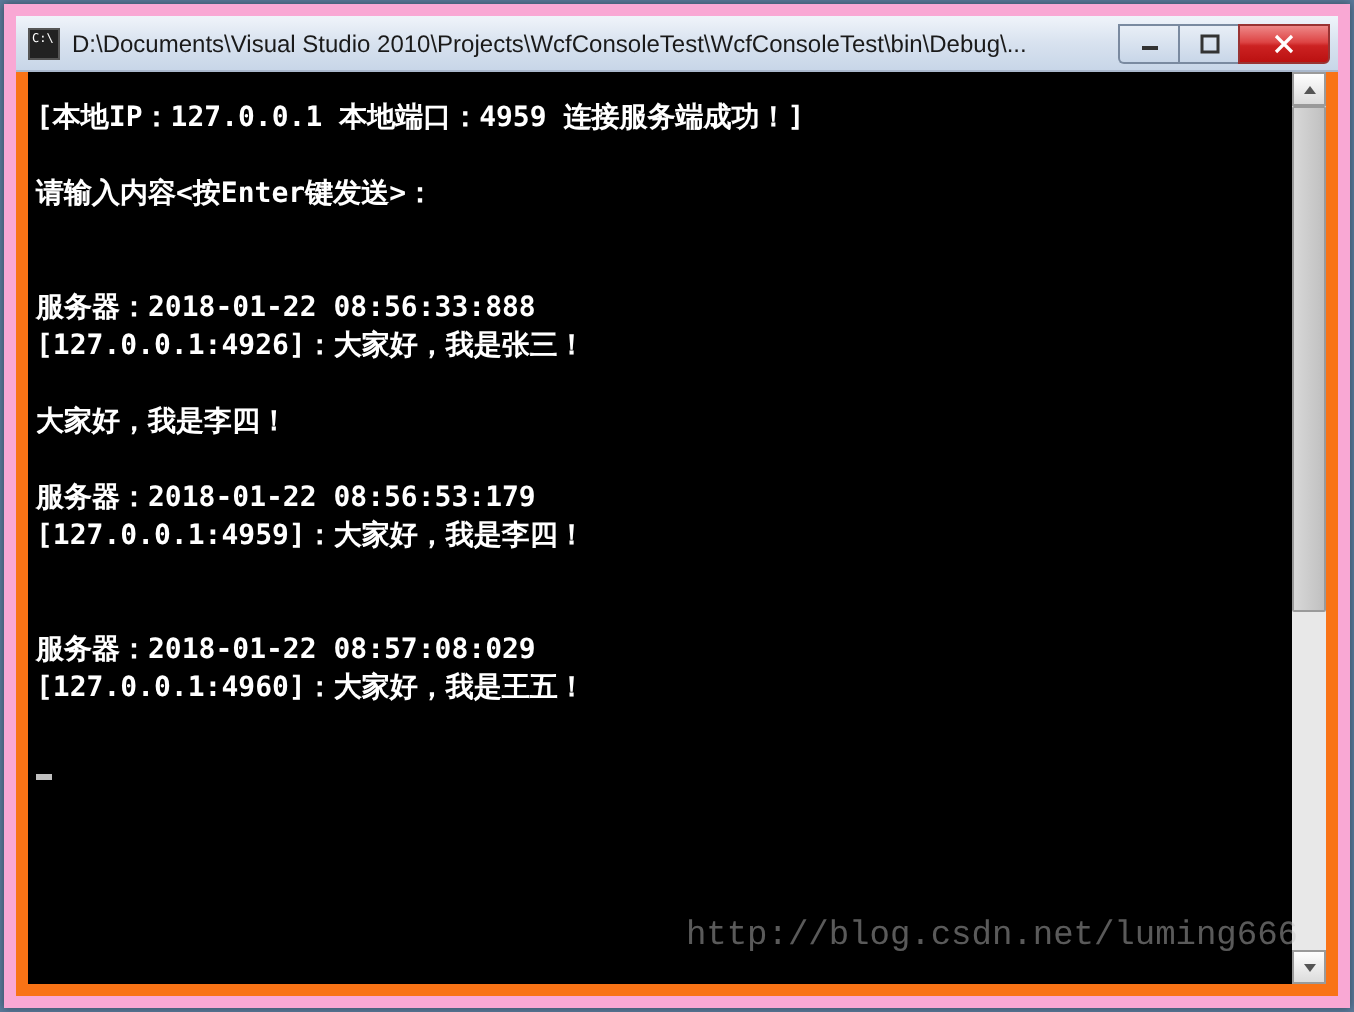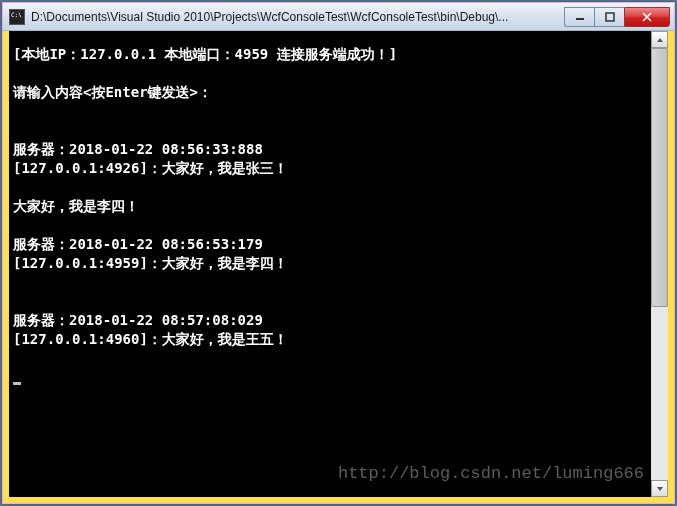--- a/index.html
+++ b/index.html
@@ -14,22 +14,22 @@
       font-family: "Segoe UI", Tahoma, sans-serif;
       overflow: hidden;
       position: relative;
     }
     .window {
       position: absolute;
       top: 2px;
       left: 2px;
       width: 673px;
       height: 502px;
-      background: #fde047;
-      border: 1px solid #f9a8d4;
+      background: #f97316;
+      border: 6px solid #f9a8d4;
       box-shadow: 0 0 4px rgba(0,0,0,0.4);
     }
     .titlebar {
       height: 28px;
       background: linear-gradient(to bottom, #f0f4fa 0%, #d8e2ef 50%, #c8d6e8 100%);
       display: flex;
       align-items: center;
       border-bottom: 1px solid #aab8cc;
       position: relative;
     }
@@ -143,21 +143,21 @@
       display: inline-block;
       width: 8px;
       height: 3px;
       background: #c0c0c0;
       vertical-align: bottom;
       margin-bottom: 2px;
     }
     .watermark {
       position: absolute;
       bottom: 14px;
-      right: 24px;
+      right: 14px;
       color: rgba(200,200,200,0.45);
       font-family: "Courier New", monospace;
       font-size: 17px;
       pointer-events: none;
     }
   </style>
 </head>
 <body>
 
 <div class="window">

